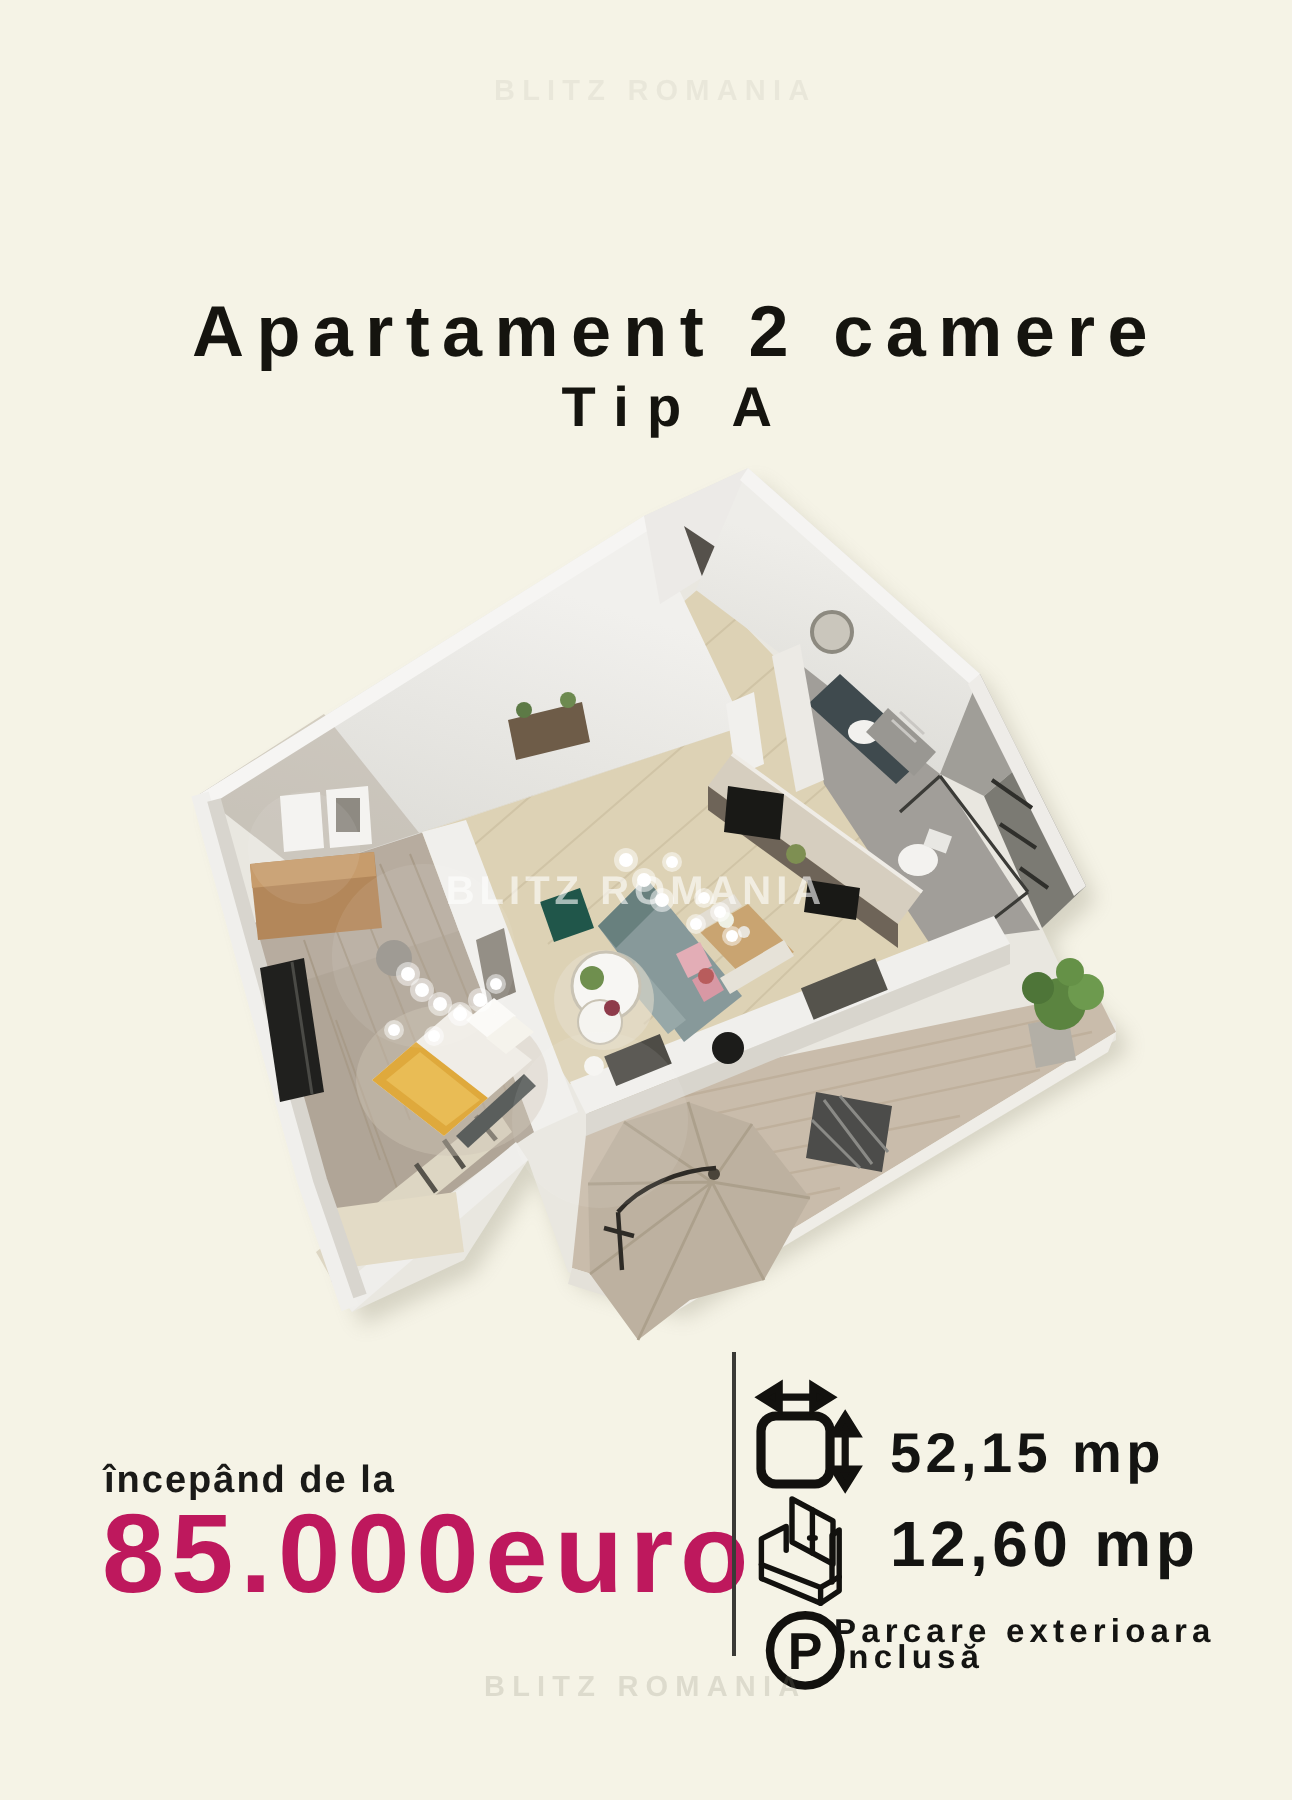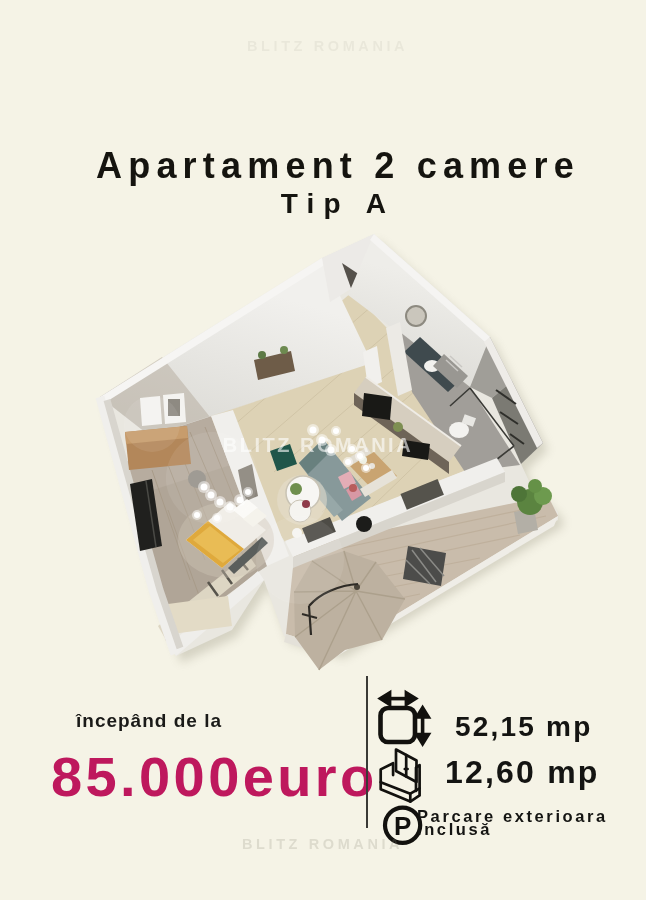--- a/index.html
+++ b/index.html
@@ -3,25 +3,25 @@
 <meta charset="utf-8">
 <style>
 html,body{margin:0;padding:0;}
 body{width:646px;height:900px;background:#f5f3e6;overflow:hidden;font-family:"Liberation Sans",sans-serif;}
 #page{position:relative;width:646px;height:796px;background:#f5f3e6;}
 .wm{position:absolute;color:#8a8878;letter-spacing:4px;font-weight:bold;}
 #title{position:absolute;left:15px;top:145px;width:646px;text-align:center;color:#15140f;
  font-size:36px;font-weight:bold;letter-spacing:6.2px;}
 #title2{position:absolute;left:15px;top:188px;width:646px;text-align:center;color:#15140f;
  font-size:28px;font-weight:bold;letter-spacing:9.2px;}
-#incep{position:absolute;left:52px;top:710px;color:#1a1a18;font-size:19px;font-weight:bold;letter-spacing:1px;margin-left:24px;}
+#incep{position:absolute;left:52px;top:730px;color:#1a1a18;font-size:19px;font-weight:bold;letter-spacing:1px;}
 #price{position:absolute;left:51px;top:744px;color:#be185d;font-size:56px;font-weight:bold;letter-spacing:3.4px;}
 #divider{position:absolute;left:366px;top:676px;width:2px;height:152px;background:#3a3a36;}
 .lbl{position:absolute;color:#141412;font-weight:bold;}
-#l1{left:445px;top:711px;font-size:28px;letter-spacing:2.2px;margin-left:10px;}
+#l1{left:445px;top:711px;font-size:28px;letter-spacing:2.2px;}
 #l2{left:445px;top:754px;font-size:32px;letter-spacing:2.2px;}
 #l3{left:417px;top:810px;font-size:16.5px;letter-spacing:2.6px;line-height:13px;}
 #wmtop{left:247px;top:38px;font-size:14.5px;opacity:0.10;letter-spacing:3.6px;}
 #wmbot{left:242px;top:836px;font-size:14.5px;opacity:0.22;letter-spacing:3.6px;}
 </style>
 </head>
 <body>
 <div id="page">
   <div class="wm" id="wmtop">BLITZ ROMANIA</div>
   <div id="title">Apartament 2 camere</div>

